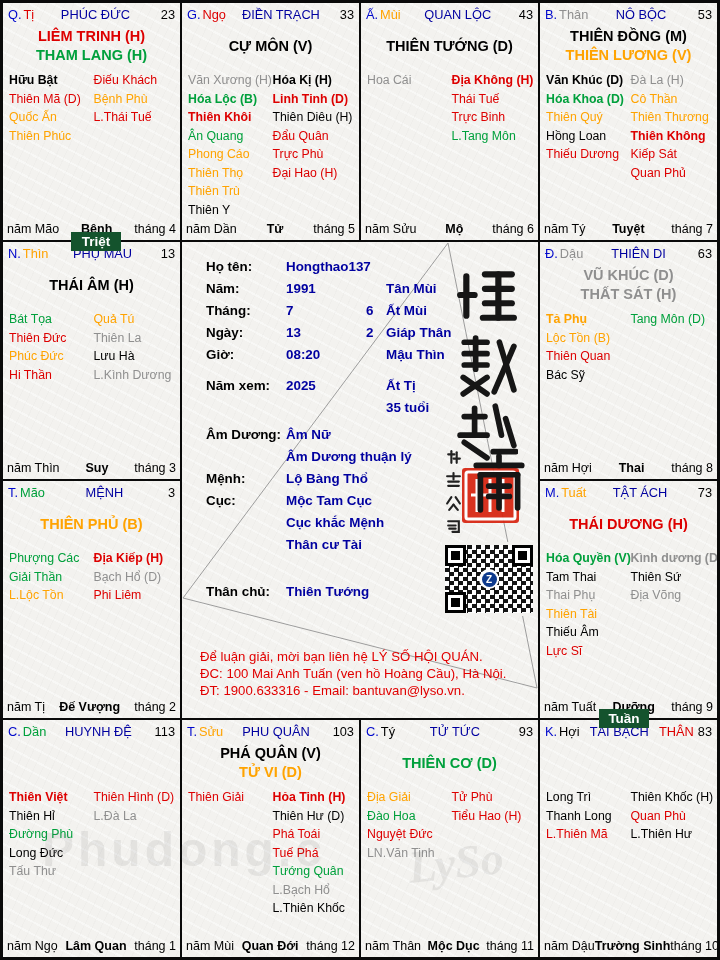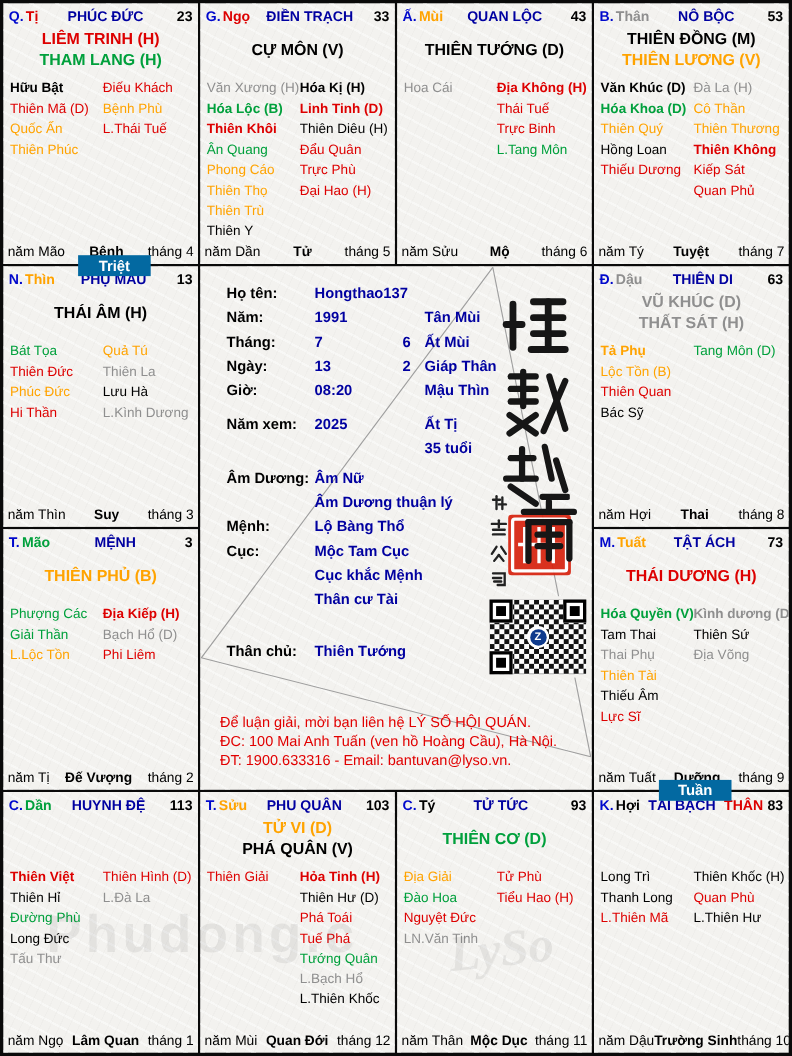--- a/index.html
+++ b/index.html
@@ -2,21 +2,21 @@
 <html><head>
 <meta charset="utf-8">
 <style>
   html,body{margin:0;padding:0}
   body{width:720px;height:960px;position:relative;font-family:"Liberation Sans",sans-serif;background:#000;overflow:hidden}
   .board{position:absolute;inset:0;display:grid;grid-template-columns:repeat(4,1fr);grid-template-rows:repeat(4,1fr);gap:2px;padding:3px;background:#0a0a0a}
   .cell{position:relative;background:#f3f2ef;overflow:hidden;
     background-image:repeating-linear-gradient(115deg,rgba(0,0,0,.016) 0 1px,transparent 1px 8px),
                      repeating-linear-gradient(28deg,rgba(255,255,255,.45) 0 2px,transparent 2px 11px);}
   
-  .phead{display:grid;grid-template-columns:auto 1fr auto;align-items:baseline;padding:4px 5px 0 5px;font-weight:bold;font-size:12.8px;height:18px;white-space:nowrap}
+  .phead{display:grid;grid-template-columns:auto 1fr auto;align-items:baseline;padding:4px 5px 0 5px;font-weight:normal;font-size:12.8px;height:18px;white-space:nowrap}
   .bpre{color:#0008cc}
   .bname{margin-left:2px}
   .pname{text-align:center;color:#0000a0}
   .pnum{color:#000;text-align:right}
   .extra{margin-right:4px}
   .mains{height:42px;display:flex;flex-direction:column;justify-content:center;text-align:center;font-weight:bold;font-size:14.5px;line-height:19px}
   .scols{display:flex;padding:4px 2px 0 6px;font-size:12.3px;line-height:18.5px}
   .scol{flex:1;min-width:0}
   .scol.l{flex:0 0 50%}
   .scol div{white-space:nowrap}
@@ -46,21 +46,21 @@
   .smallc svg{width:100%;height:100%}
   .seal{position:absolute;left:280px;top:226px;width:57px;height:55px;background:#d7220e;border-radius:3px;opacity:.92}
   .seal svg{width:100%;height:100%}
   .qr{position:absolute;left:263px;top:303px;width:88px;height:68px;background:repeating-conic-gradient(#141414 0% 25%,#fdfdfd 0% 50%);background-size:9px 9px;outline:3px solid #f3f2ef}
   .qr .f{position:absolute;width:15px;height:15px;border:3px solid #000;background:#fff}
   .qr .f i{position:absolute;inset:3px;background:#000;display:block}
   .qr .f1{left:0;top:0}.qr .f2{right:0;top:0}.qr .f3{left:0;bottom:0}
   .qlogo{position:absolute;left:34px;top:24px;width:20px;height:20px;background:#fff;border-radius:50%;display:flex;align-items:center;justify-content:center}
   .qlogo b{width:15px;height:15px;border-radius:50%;background:#0e3a8d;color:#fff;font-size:10px;line-height:15px;text-align:center;display:block}
   
-  .badge{position:absolute;z-index:6;background:#0369a1;color:#fff;font-weight:bold;font-size:13.5px;width:66px;height:19px;line-height:19px;text-align:center}
+  .badge{position:absolute;z-index:6;background:#14532d;color:#fff;font-weight:bold;font-size:13.5px;width:50px;height:19px;line-height:19px;text-align:center}
   .badge.triet{left:71px;top:232px}
   .badge.tuan{left:599px;top:709px}
   
   .wm{position:absolute;color:rgba(90,90,90,.10);font-weight:bold;pointer-events:none;z-index:4}
   .wm1{left:42px;top:822px;font-size:48px;letter-spacing:4px}
   .wm2{left:408px;top:836px;font-size:46px;font-family:"Liberation Serif",serif;font-style:italic;transform:rotate(-6deg)}
 </style>
 </head>
 <body>
 
@@ -337,22 +337,22 @@
       </div>
   </div>
 
   <div class="cell" style="grid-area:4/2">
     <div class="phead">
       <span><span class="bpre">T.</span><span class="bname" data-c="orange">Sửu</span></span>
       <span class="pname">PHU QUÂN</span>
       <span class="pnum"><span class="extra" data-c="red"></span><span>103</span></span>
     </div>
     <div class="mains">
+        <div data-c="black" data-b="1">PHÁ QUÂN (V)</div>
         <div data-c="orange" data-b="1">TỬ VI (D)</div>
-        <div data-c="black" data-b="1">PHÁ QUÂN (V)</div>
       </div>
     <div class="scols">
       <div class="scol l">
           <div data-c="red">Thiên Giải</div>
         </div>
       <div class="scol">
           <div data-c="red" data-b="1">Hỏa Tinh (H)</div>
           <div data-c="black">Thiên Hư (D)</div>
           <div data-c="red">Phá Toái</div>
           <div data-c="red">Tuế Phá</div>

